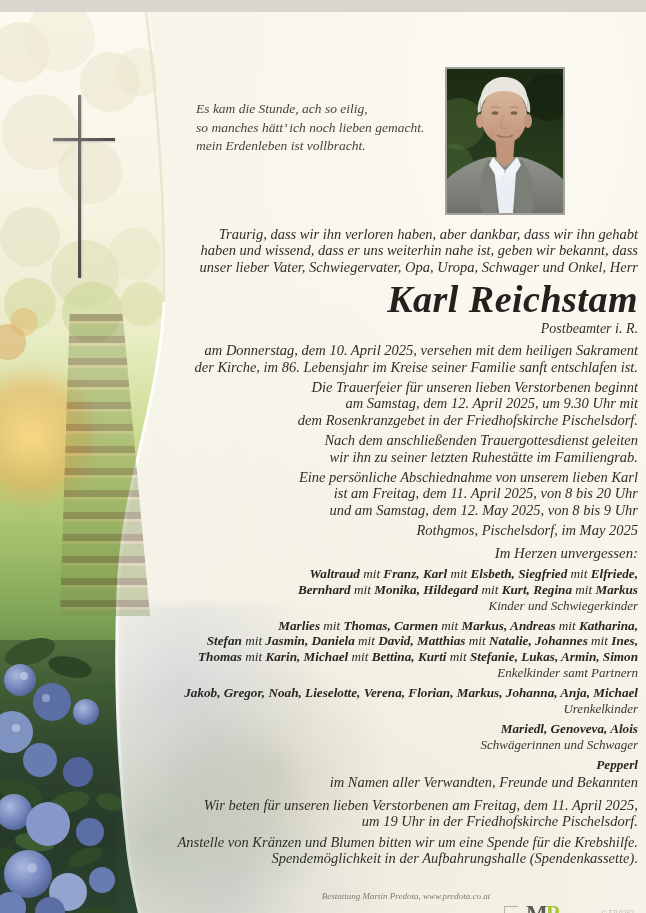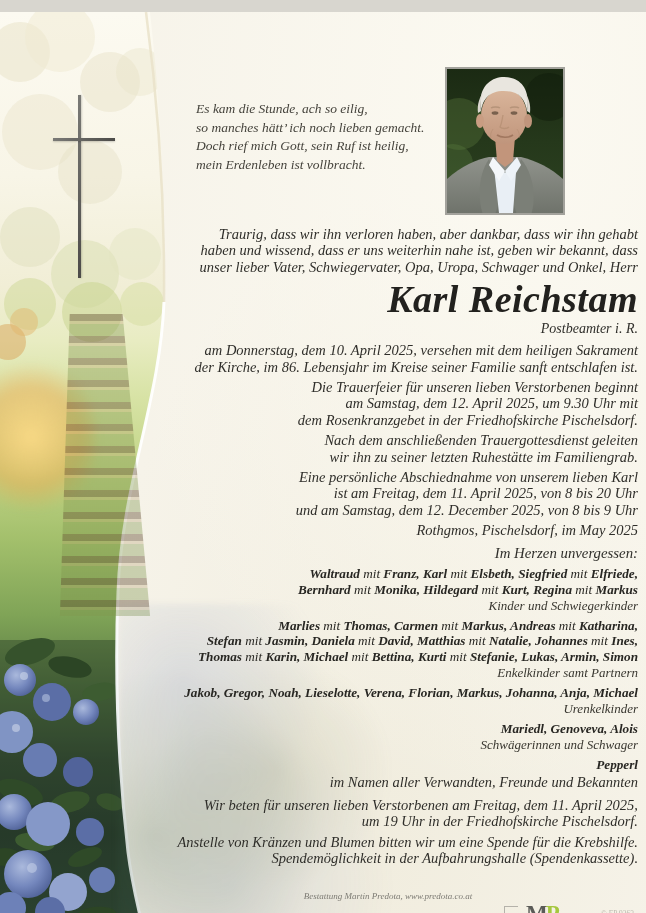--- a/index.html
+++ b/index.html
@@ -58,21 +58,21 @@
   .subtitle{font-size:14px; line-height:15px; margin:0 0 6px;}
   .dateline{font-size:14.5px; line-height:16.4px; margin:4px 0 6px;}
   .heading{font-size:14.8px; line-height:16.4px; margin:0 0 5px;}
   .family-group{margin:0 0 1px;}
   .family-line{font-size:13.2px; font-weight:bold; line-height:15.8px; white-space:nowrap; color:#27261ف}
   .family-line{color:#282723;}
   .family-line .connector{font-weight:normal;}
   .family-caption{font-size:13px; font-weight:normal; line-height:14px; margin:1px 0 5px; color:#38362f;}
   .closing{font-size:14.5px; line-height:16.4px; margin:2px 0 6px;}
   
-  .publisher{position:absolute; left:388px; top:879px; transform:translateX(-50%);
+  .publisher{position:absolute; left:406px; top:879px; transform:translateX(-50%);
     font-size:9px; color:#7d7b74; white-space:nowrap;}
   .logo{position:absolute; left:508px; top:889px; width:70px; height:34px; font-style:normal; text-align:center;}
   .logo .m{font-size:23px; font-weight:bold; color:#5b5b57; letter-spacing:-2px;}
   .logo .pp{font-size:23px; font-weight:bold; color:#a5c73e;}
   .logo .sub{font-size:4.5px; letter-spacing:1.1px; color:#a09d95; margin-top:-4px;}
   .logo .lb{position:absolute; left:-4px; top:5px; width:13px; height:6px;
     border-top:1px solid #b5b2aa; border-left:1px solid #b5b2aa;}
   .logo .rb{position:absolute; right:-4px; bottom:4px; width:13px; height:6px;
     border-bottom:1px solid #b5b2aa; border-right:1px solid #b5b2aa;}
   .printcode{position:absolute; right:12px; top:897px; font-size:7.5px; color:#bcb9ae; font-style:normal;}
@@ -167,21 +167,20 @@
     <div class="stairs"></div>
     <div class="cross-v"></div>
     <div class="cross-h"></div>
   </div>
 
   <div class="ghost-bottom"></div>
 
   <div class="poem">
       <div>Es kam die Stunde, ach so eilig,</div>
       <div>so manches hätt’ ich noch lieben gemacht.</div>
-      <div>Doch rief mich Gott, sein Ruf ist heilig,</div>
       <div>mein Erdenleben ist vollbracht.</div>
     </div>
 
   <div class="photo">
     <svg viewBox="0 0 116 144">
       <defs>
         <linearGradient id="pbg" x1="0" y1="0" x2="0" y2="1">
           <stop offset="0" stop-color="#1a2a12"></stop>
             <stop offset=".5" stop-color="#24381a"></stop>
             <stop offset="1" stop-color="#2c4220"></stop>
@@ -242,21 +241,21 @@
         <div>am Samstag, dem 12. April 2025, um 9.30 Uhr mit</div>
         <div>dem Rosenkranzgebet in der Friedhofskirche Pischelsdorf.</div>
       </div>
     <div class="p">
         <div>Nach dem anschließenden Trauergottesdienst geleiten</div>
         <div>wir ihn zu seiner letzten Ruhestätte im Familiengrab.</div>
       </div>
     <div class="p">
         <div>Eine persönliche Abschiednahme von unserem lieben Karl</div>
         <div>ist am Freitag, dem 11. April 2025, von 8 bis 20 Uhr</div>
-        <div>und am Samstag, dem 12. December 2025, von 8 bis 9 Uhr</div>
+        <div>und am Samstag, dem 12. May 2025, von 8 bis 9 Uhr</div>
       </div>
     <div class="dateline">Rothgmos, Pischelsdorf, im May 2025</div>
     <div class="heading">Im Herzen unvergessen:</div>
     <div>
         <div class="family-group">
           <div class="family-line"><b>Waltraud</b><span class="connector"> mit </span><b>Franz, Karl</b><span class="connector"> mit </span><b>Elsbeth, Siegfried</b><span class="connector"> mit </span><b>Elfriede,</b></div>
           <div class="family-line"><b>Bernhard</b><span class="connector"> mit </span><b>Monika, Hildegard</b><span class="connector"> mit </span><b>Kurt, Regina</b><span class="connector"> mit </span><b>Markus</b></div>
           <div class="family-caption">Kinder und Schwiegerkinder</div>
         </div>
         <div class="family-group">

